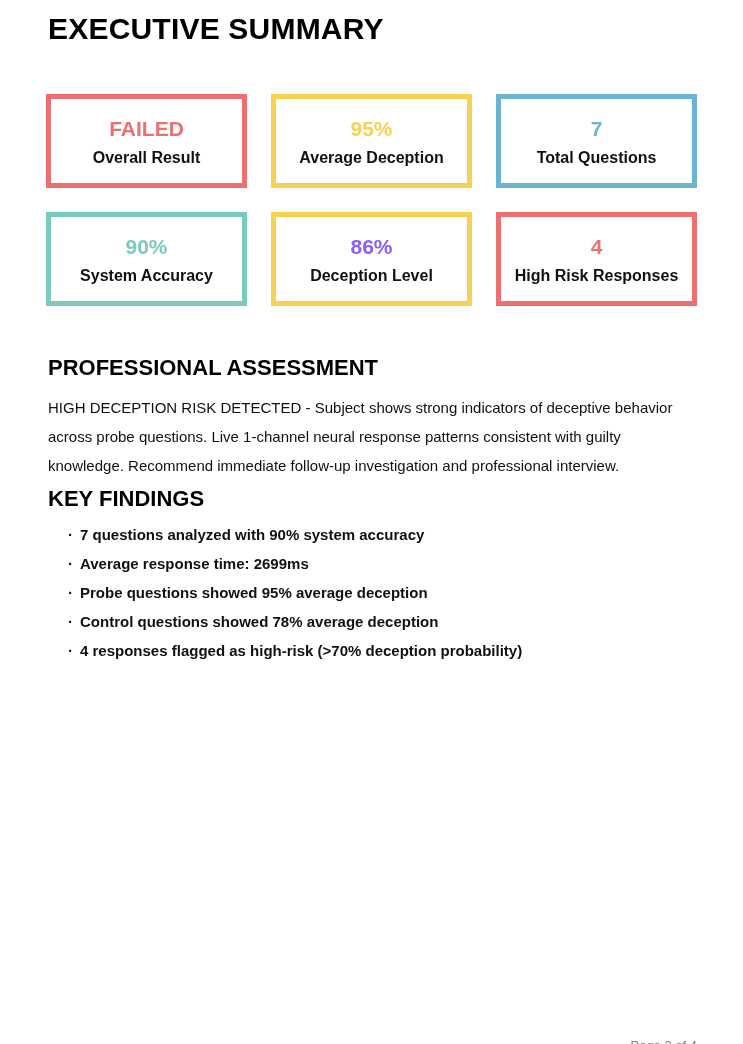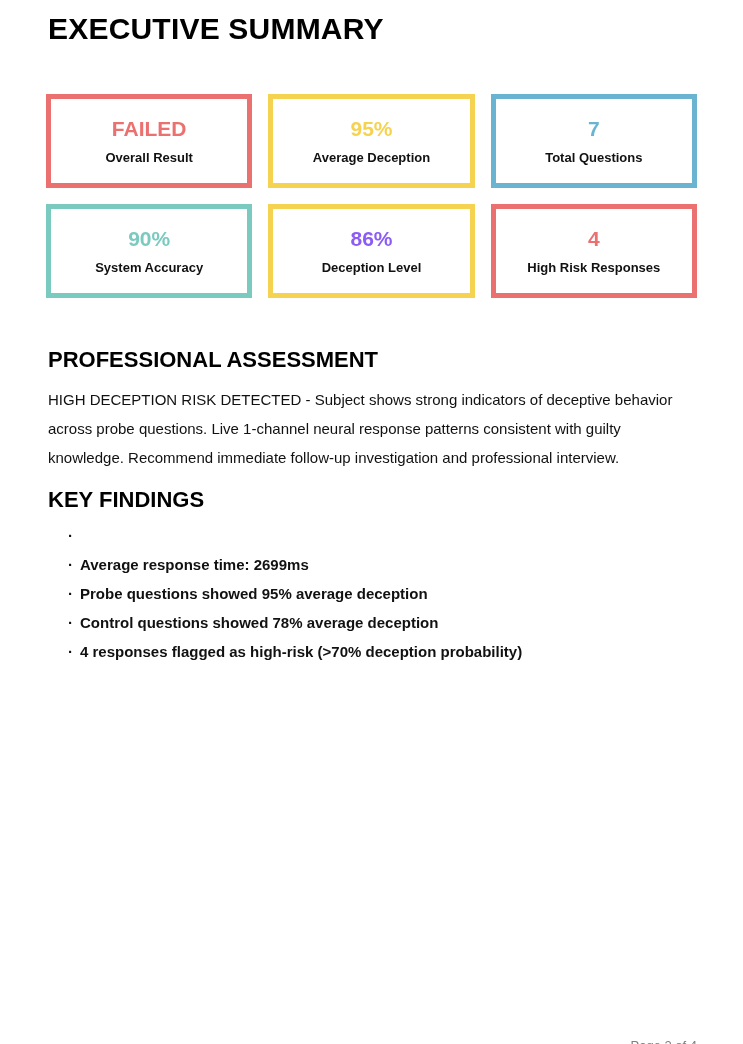--- a/index.html
+++ b/index.html
@@ -23,54 +23,54 @@
     font-size: 30px;
     line-height: 30px;
     font-weight: bold;
     color: #000000;
     letter-spacing: 0.2px;
   }
   .cards-grid {
     margin-top: 50px;
     display: grid;
     grid-template-columns: repeat(3, 1fr);
-    gap: 16px;
+    gap: 24px;
   }
   .card {
     box-sizing: border-box;
     height: 94px;
     border: 5px solid #cccccc;
     background: #ffffff;
     display: flex;
     flex-direction: column;
     align-items: center;
     justify-content: center;
     text-align: center;
   }
   .card-value {
     font-size: 21px;
     line-height: 24px;
     font-weight: bold;
   }
   .card-label {
     margin-top: 9px;
-    font-size: 13px;
+    font-size: 16px;
     line-height: 15px;
     font-weight: bold;
     color: #111111;
   }
   .section-heading {
     margin: 49px 0 0 2px;
     font-size: 22px;
     line-height: 26px;
     font-weight: bold;
     color: #000000;
   }
   .section-heading.key-findings {
-    margin-top: 15px;
+    margin-top: 6px;
   }
   .assessment-text {
     margin: 12px 0 0 2px;
     font-size: 15px;
     line-height: 29px;
     font-weight: normal;
     color: #111111;
     max-width: 650px;
   }
   .findings-list {
@@ -138,20 +138,21 @@
 
   <h2 class="section-heading">PROFESSIONAL ASSESSMENT</h2>
 
   <p class="assessment-text">HIGH DECEPTION RISK DETECTED - Subject shows strong indicators of deceptive behavior across probe questions. Live 1-channel neural response patterns consistent with guilty knowledge. Recommend immediate follow-up investigation and professional interview.</p>
 
   <h2 class="section-heading key-findings">KEY FINDINGS</h2>
 
   <div class="findings-list">
   <div class="finding-item">
     <span class="bullet">·</span>
+    <span class="finding-text">7 questions analyzed with 90% system accuracy</span>
   </div>
 
   <div class="finding-item">
     <span class="bullet">·</span>
     <span class="finding-text">Average response time: 2699ms</span>
   </div>
 
   <div class="finding-item">
     <span class="bullet">·</span>
     <span class="finding-text">Probe questions showed 95% average deception</span>

